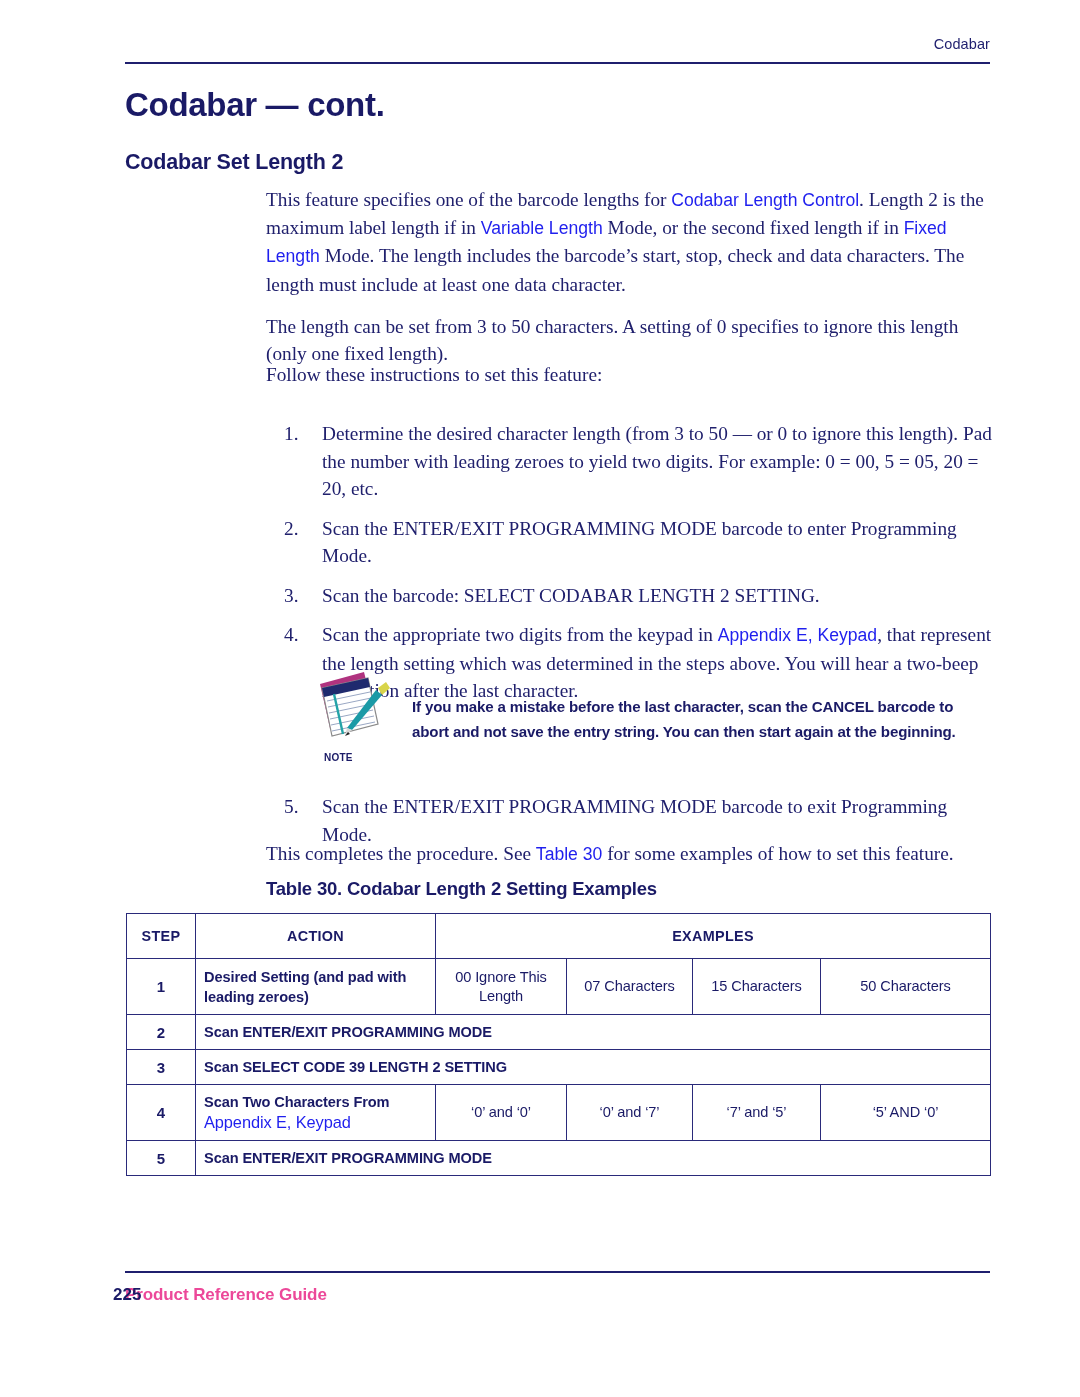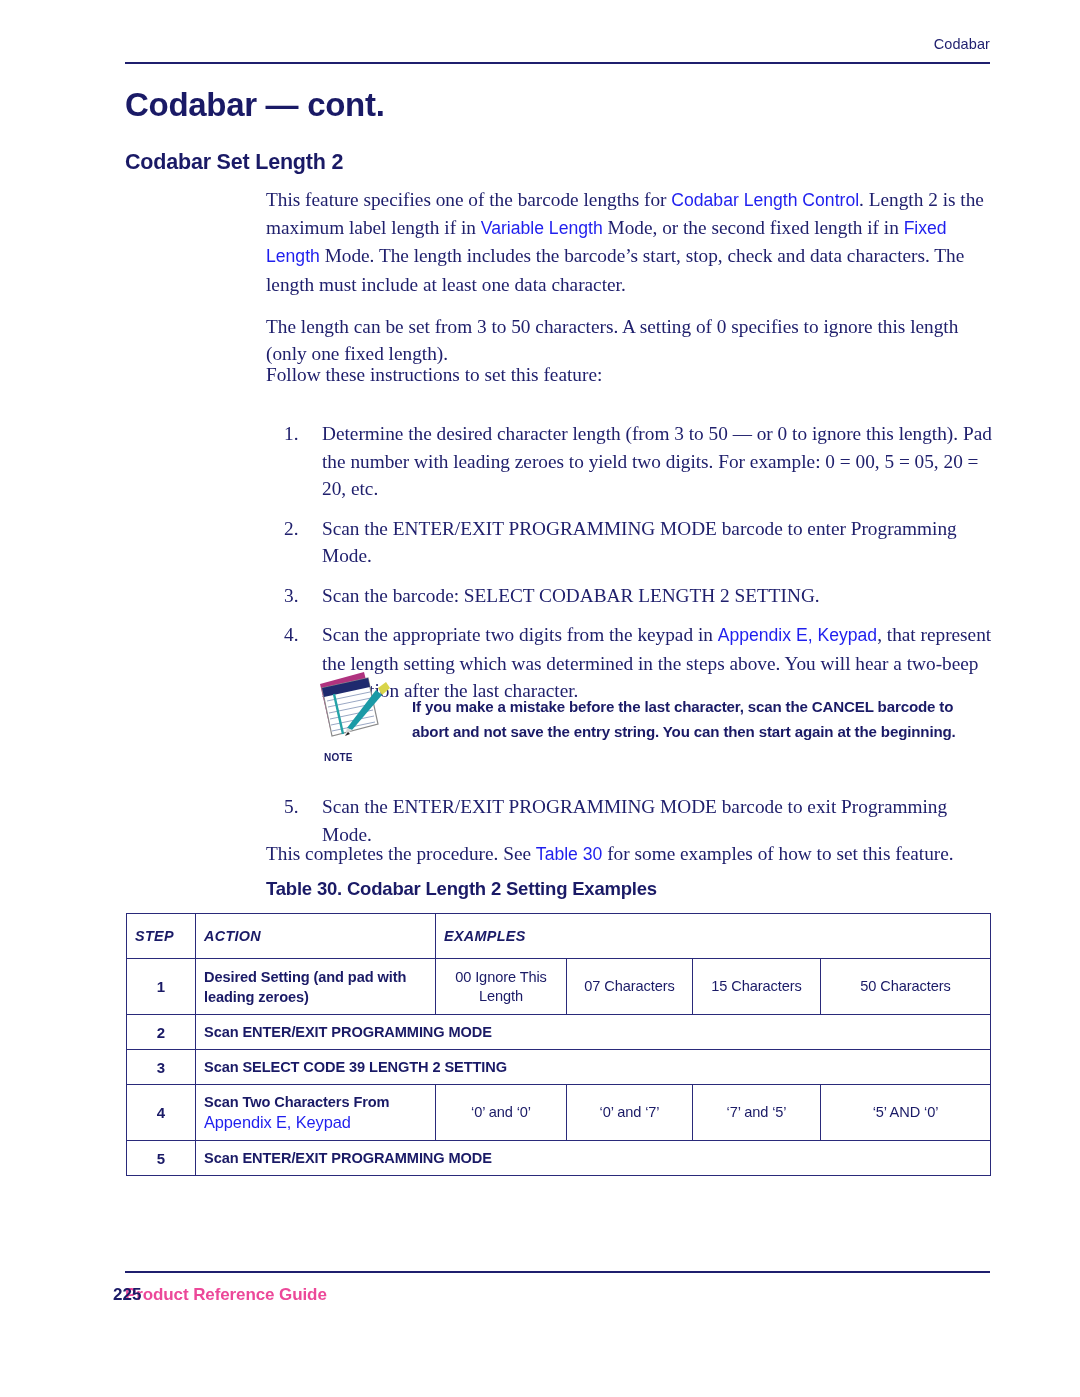--- a/index.html
+++ b/index.html
@@ -167,24 +167,23 @@
   }
   table.examples td, table.examples th {
     border: 1.4px solid #2a2a7a;
     color: #1a1a66;
     vertical-align: middle;
     padding: 4px 8px;
   }
   th.hdr {
     font-size: 14.4px;
     font-weight: bold;
-    text-align: left;
+    text-align: center;
     height: 36px;
     letter-spacing: .3px;
-    font-style: italic;
   }
   td.step {
     text-align: center;
     font-size: 15px;
     font-weight: bold;
     width: 69px;
   }
   td.action {
     font-size: 14.6px;
     font-weight: bold;

